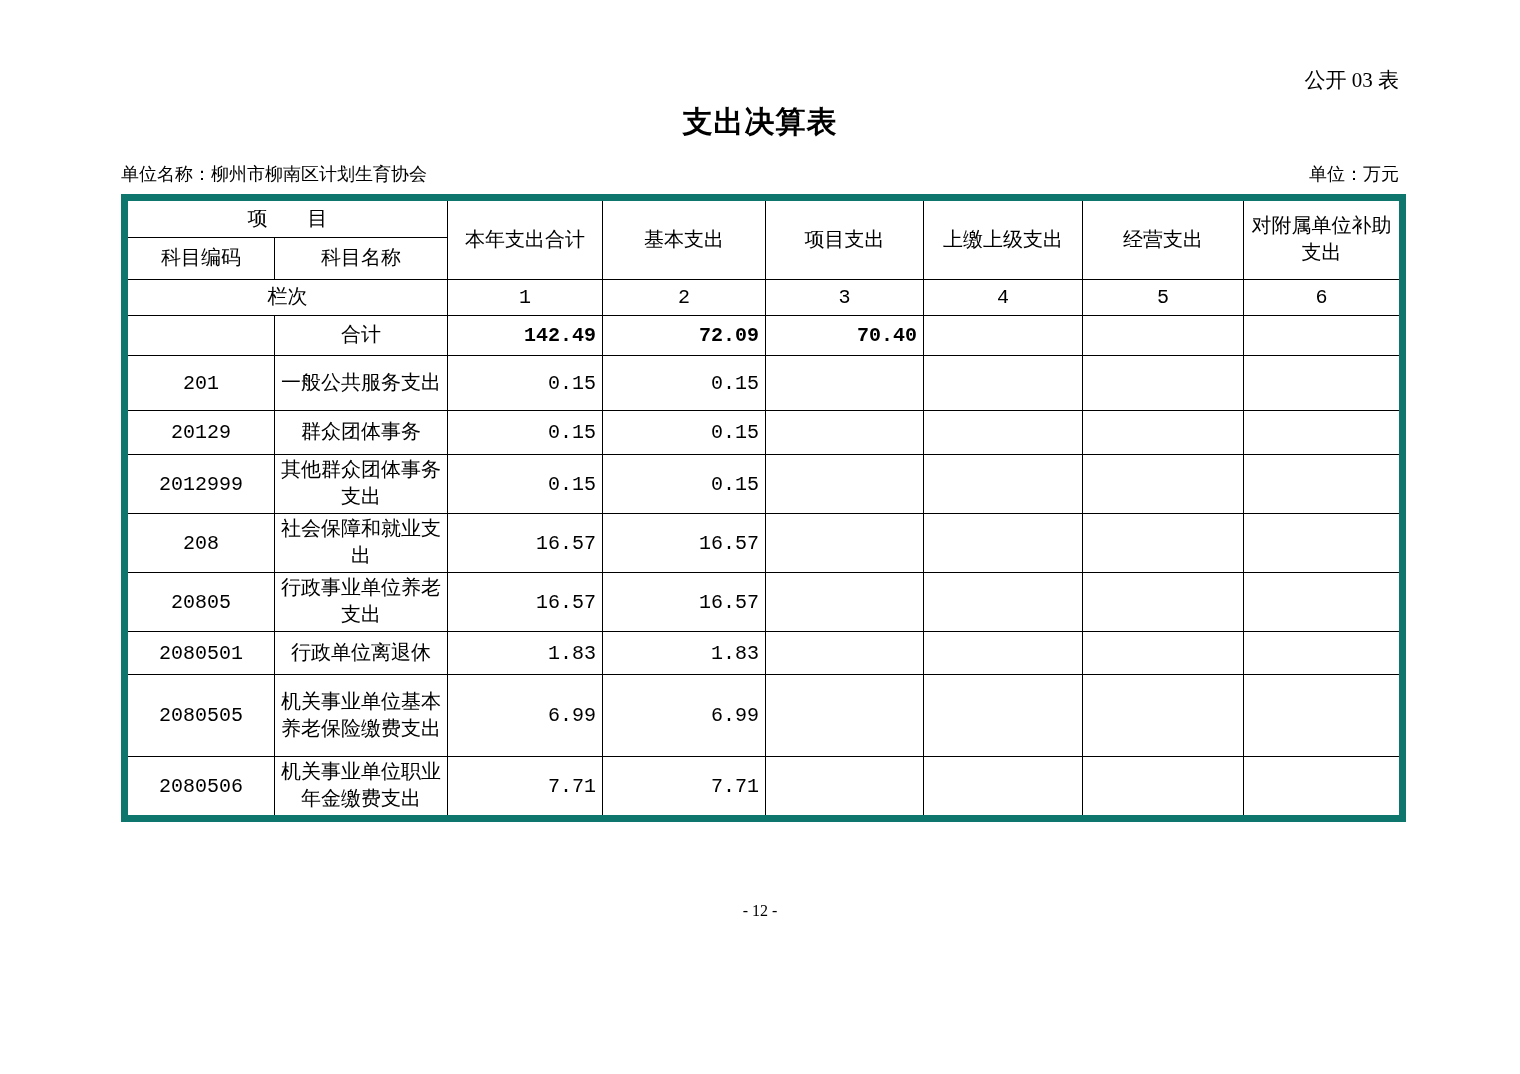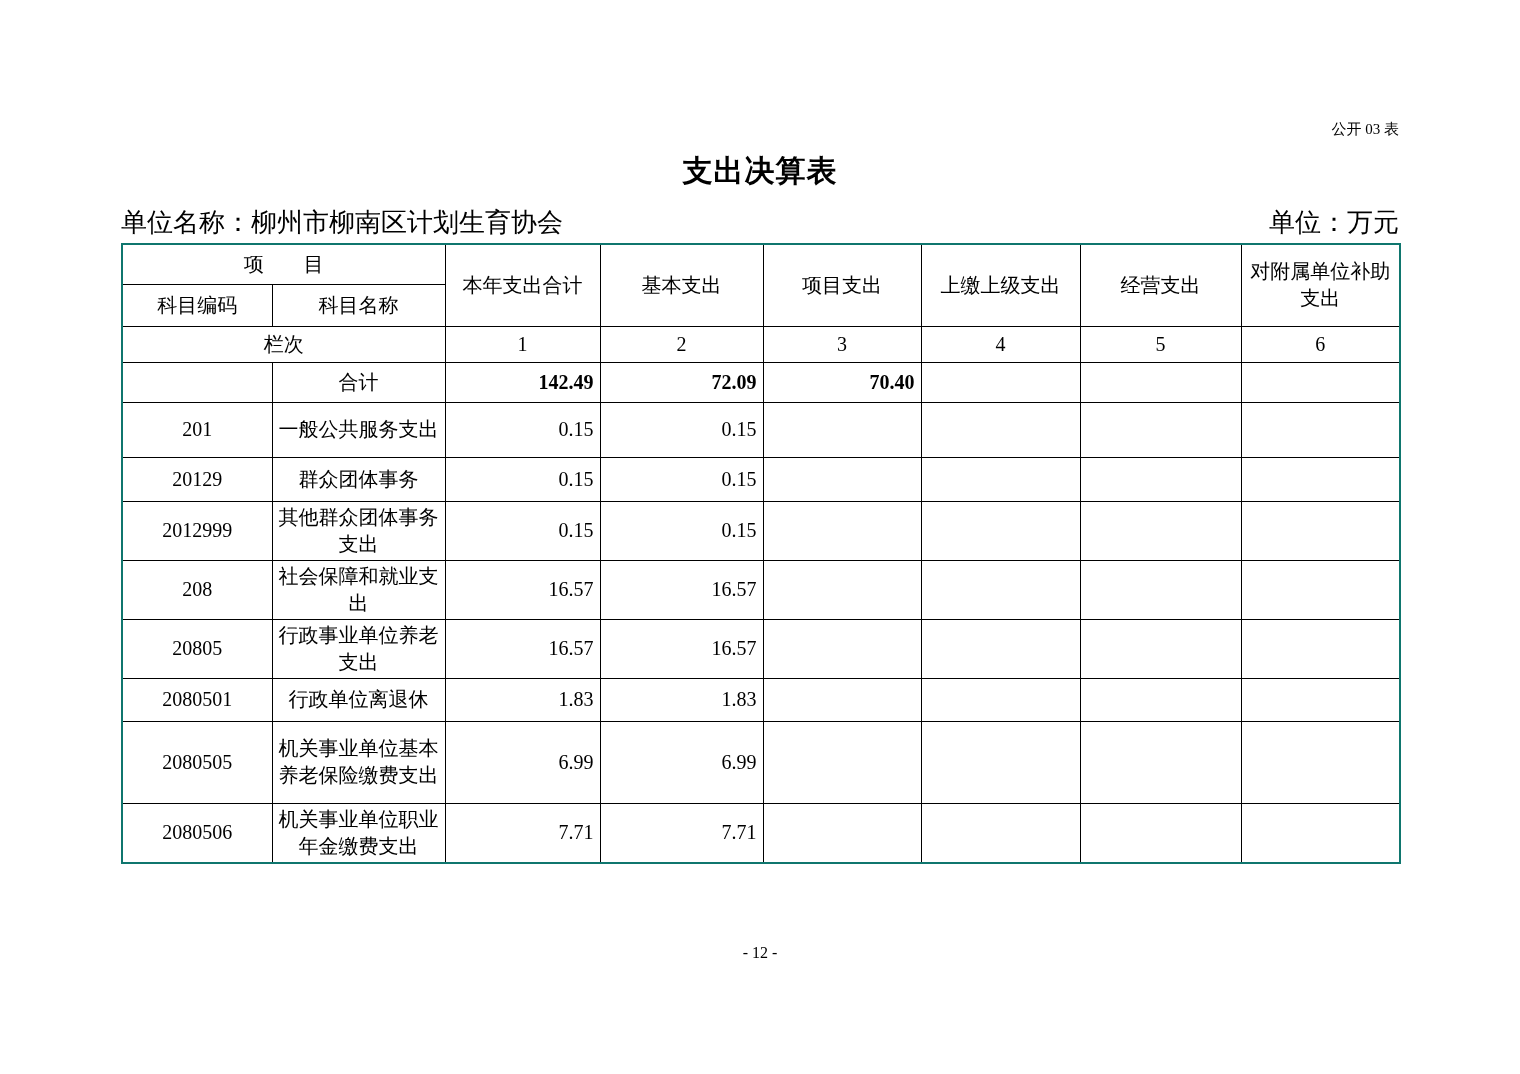--- a/index.html
+++ b/index.html
@@ -12,47 +12,48 @@
   body {
     width: 1520px;
     height: 1074px;
     overflow: hidden;
   }
   .sheet {
     width: 1278px;
     margin: 0 auto;
   }
   .doc-label {
-    padding-top: 118px;
+    padding-top: 69px;
     text-align: right;
-    font-size: 15px;
+    font-size: 21px;
     line-height: 22px;
   }
   .page-title {
     margin-top: 11px;
     text-align: center;
     font-size: 30px;
     font-weight: bold;
     letter-spacing: 1px;
     line-height: 40px;
   }
   .meta-row {
     margin-top: 20px;
     margin-bottom: 8px;
     display: flex;
     justify-content: space-between;
     align-items: flex-start;
-    font-size: 26px;
+    font-size: 18px;
     line-height: 24px;
   }
   table.report {
     border-collapse: collapse;
     table-layout: fixed;
     width: 1278px;
-    border: 2px solid #0f766e;
+    border: 7px solid #0f766e;
+    font-family: Liberation Mono, monospace;
   }
   table.report td {
     border: 1px solid #000;
     font-size: 20px;
     line-height: 1.35;
     vertical-align: middle;
     padding: 2px 6px;
     overflow: hidden;
     word-break: break-all;
   }

